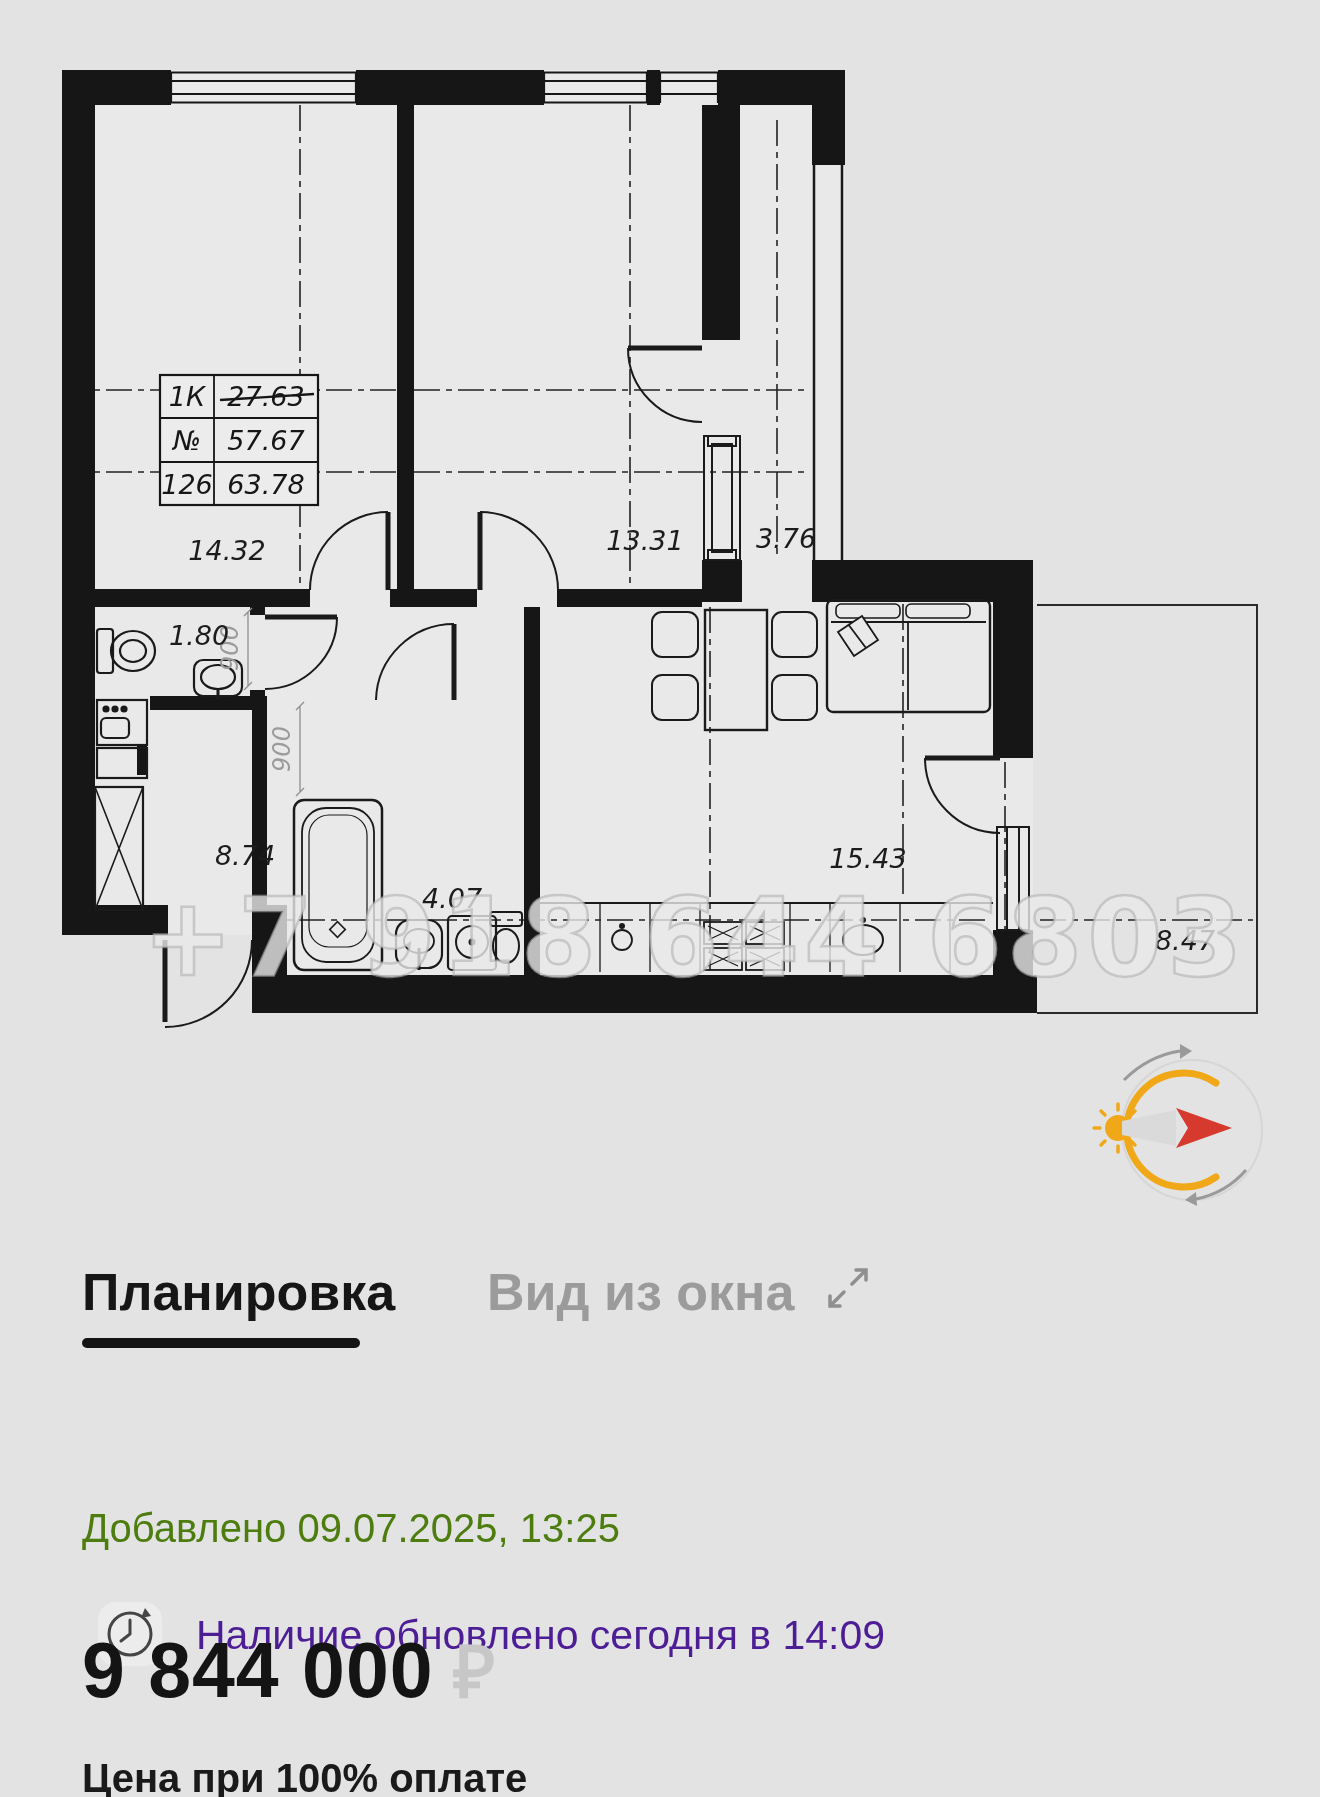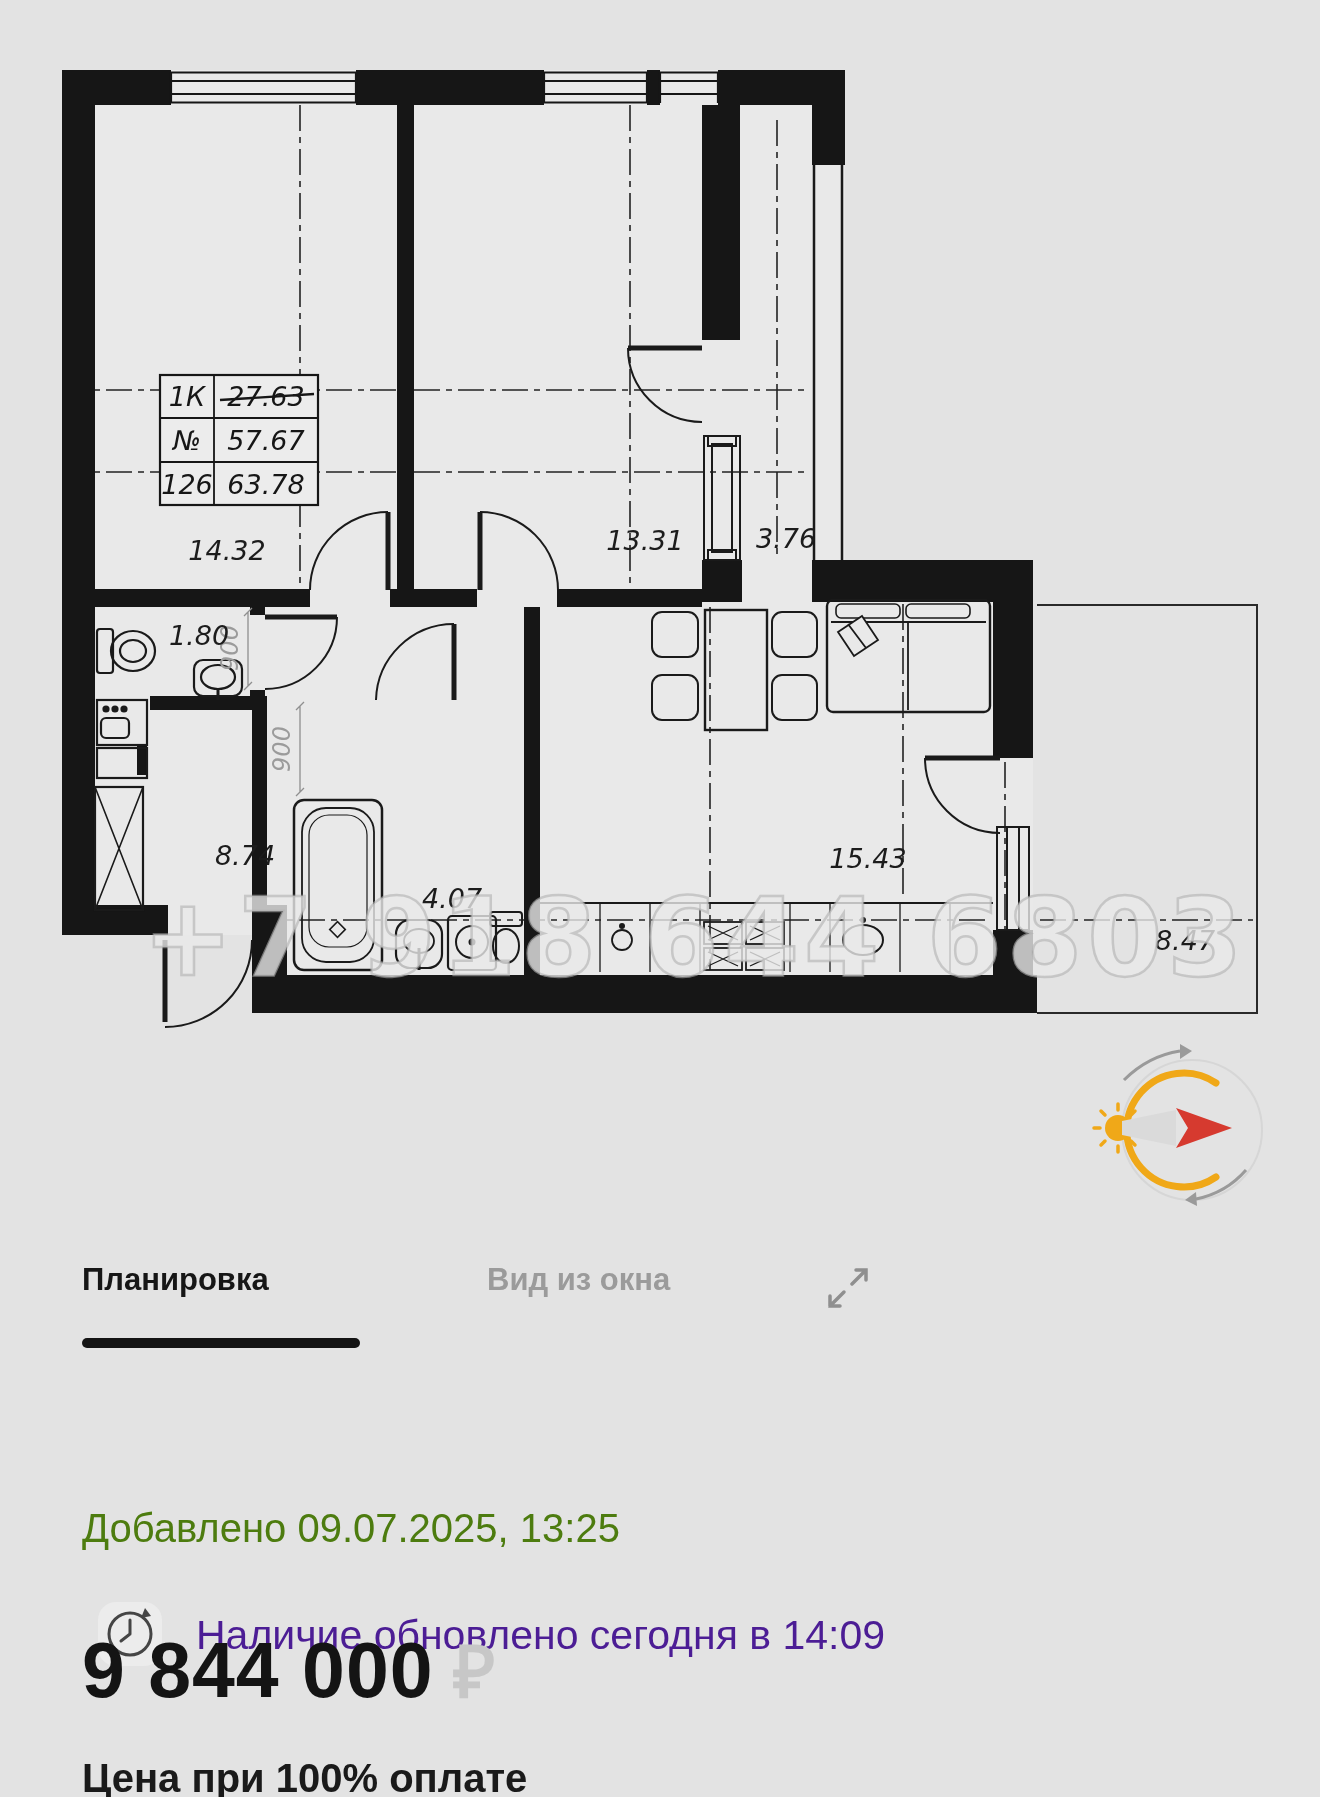--- a/index.html
+++ b/index.html
@@ -4,21 +4,21 @@
 <style>
   html,body{margin:0;padding:0;background:#e3e3e3;}
   .page{position:relative;width:1320px;height:1797px;overflow:hidden;
         font-family:"Liberation Sans",sans-serif;background:#e3e3e3;}
   .plan-svg{position:absolute;left:0;top:0;}
   .lbl{font-family:"DejaVu Sans",sans-serif;font-style:italic;font-size:27px;fill:#1c1c1c;}
   .lbl-dim{font-family:"DejaVu Sans",sans-serif;font-style:italic;font-size:24px;fill:#9b9b9b;}
   .tbl-txt{font-family:"DejaVu Sans",sans-serif;font-style:italic;font-size:27px;fill:#161616;}
   .wm{font-family:"DejaVu Sans",sans-serif;font-weight:bold;font-size:108px;letter-spacing:5px;
       fill:#e8e8e8;fill-opacity:.8;stroke:#b0b0b0;stroke-opacity:.6;stroke-width:2.5px;}
-  .tab{position:absolute;top:1262px;font-size:31px;font-weight:700;color:#9b9b9b;white-space:nowrap;}
+  .tab{position:absolute;top:1262px;font-size:52px;font-weight:700;color:#9b9b9b;white-space:nowrap;}
   .tab.active{color:#161616;}
   .tab-underline{position:absolute;left:82px;top:1338px;width:278px;height:10px;background:#141414;border-radius:5px;}
   .expand-ic{position:absolute;left:824px;top:1264px;}
   .added{position:absolute;left:82px;top:1506px;font-size:40px;color:#4d7c0f;white-space:nowrap;}
   .clock-bg{position:absolute;left:98px;top:1602px;width:64px;height:64px;border-radius:18px;background:#ececec;}
   .clock-ic{position:absolute;left:102px;top:1606px;}
   .avail{position:absolute;left:196px;top:1612px;font-size:41px;font-weight:400;color:#4c1d95;white-space:nowrap;}
   .price-row{position:absolute;left:82px;top:1620px;white-space:nowrap;}
   .price-amount{font-size:77px;font-weight:800;color:#141414;letter-spacing:1px;}
   .price-cur{font-size:72px;font-weight:700;color:#c7c7c7;margin-left:20px;}

